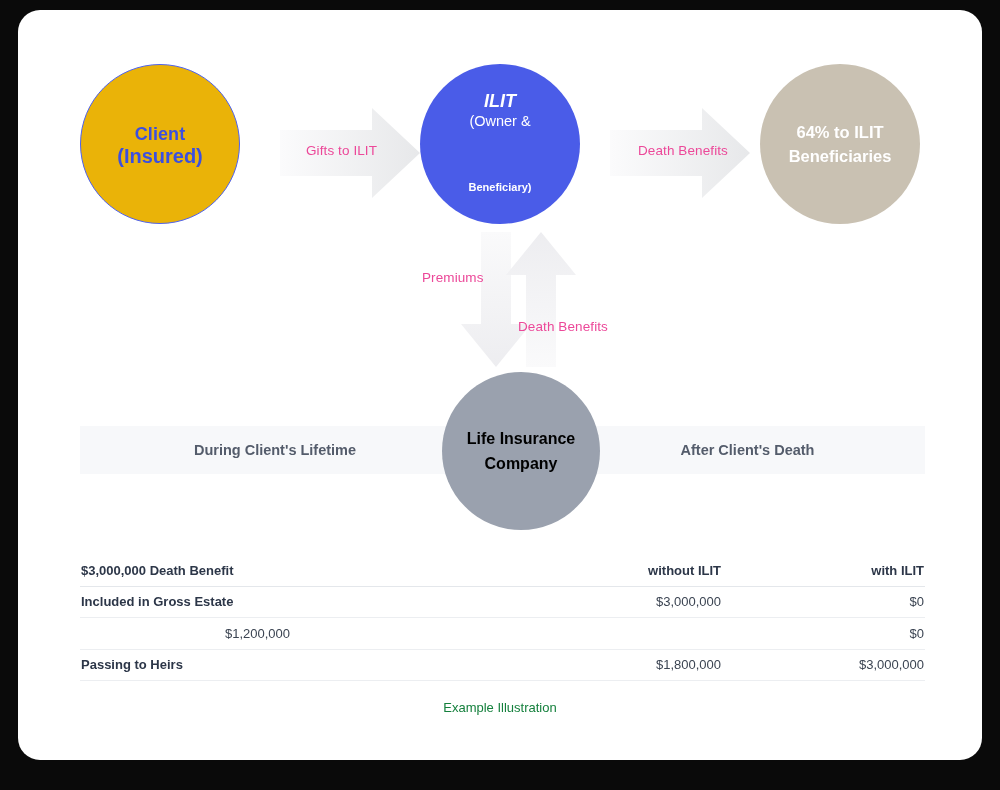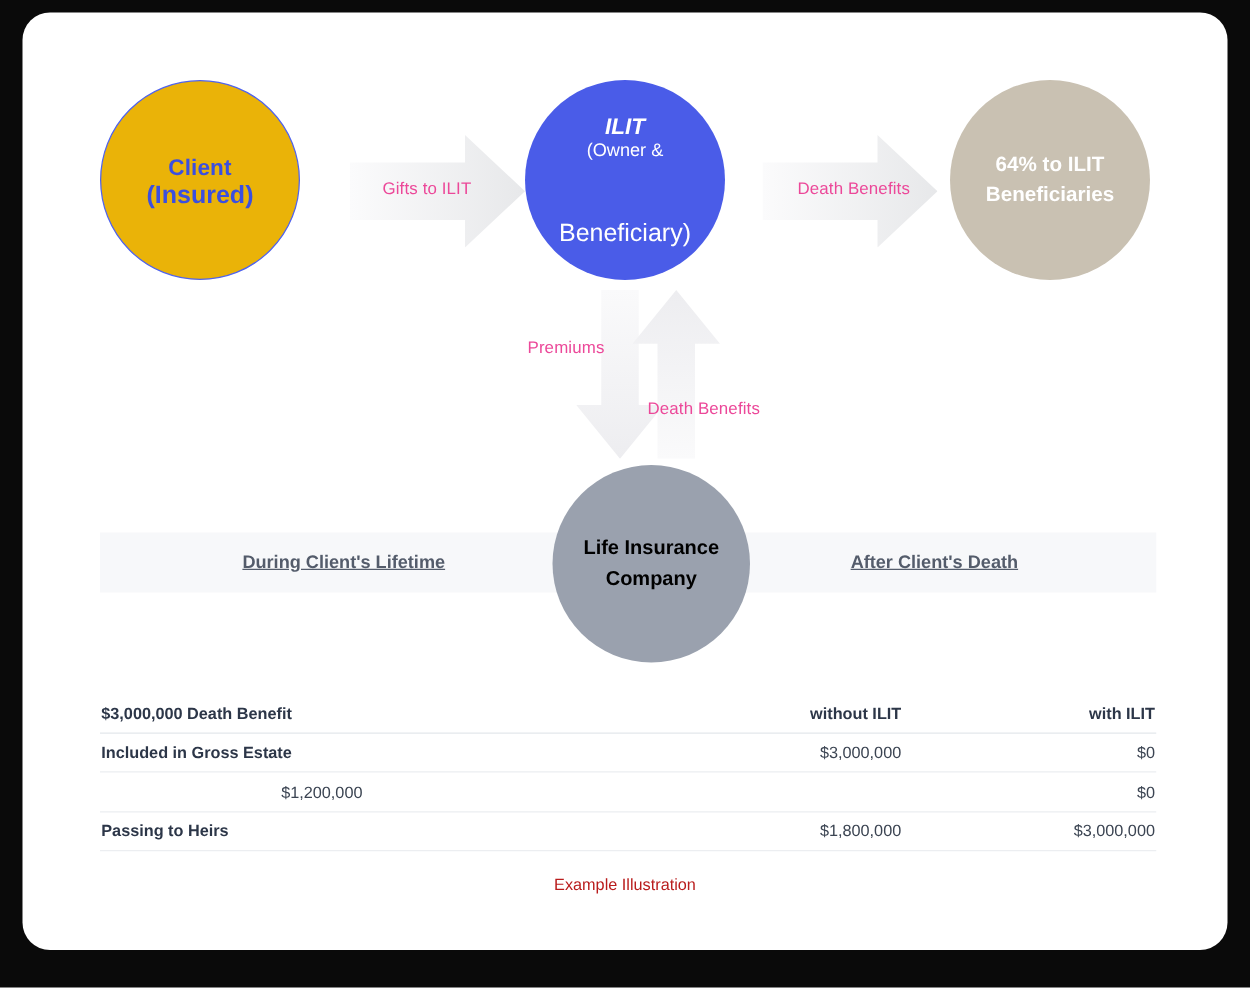--- a/index.html
+++ b/index.html
@@ -42,21 +42,21 @@
   .circle-client .t1{font-size:18px;font-weight:700;letter-spacing:.1px;line-height:22px;}
   .circle-client .t2{font-size:20px;font-weight:700;line-height:20px;margin-top:1px;}
 
   .circle-ilit{
     left:402px; top:54px; width:160px; height:160px;
     background:#4a5ce8;
     color:#ffffff;
   }
   .circle-ilit .t1{font-size:18px;font-weight:700;line-height:21px;font-style:italic;}
   .circle-ilit .t2{font-size:14.5px;font-weight:400;line-height:19px;}
-  .circle-ilit .t3{font-size:20px;font-weight:400;line-height:19px;margin-top:47px;}
+  .circle-ilit .t3{font-size:11px;font-weight:700;line-height:19px;margin-top:47px;}
 
   .circle-benef{
     left:742px; top:54px; width:160px; height:160px;
     background:#c9c1b2;
     color:#ffffff;
   }
   .circle-benef .t1{font-size:16.5px;font-weight:700;line-height:24px;}
   .circle-benef .t2{font-size:16.5px;font-weight:700;line-height:24px;}
 
   .circle-lic{
@@ -98,21 +98,20 @@
     z-index:2;
   }
   .band-label{
     position:absolute;
     top:416px; height:48px;
     display:flex; align-items:center; justify-content:center;
     color:#545c6b;
     font-size:14.5px;
     font-weight:700;
     z-index:3;
-    text-decoration:underline;
   }
   .band-left{left:62px; width:390px;}
   .band-right{left:552px; width:355px;}
 
   
   .table{
     position:absolute;
     left:62px; top:545px; width:845px;
   }
   .trow{
@@ -143,21 +142,21 @@
     color:#3b4452;
     padding-right:1px;
   }
   .trow.head .c-mid,.trow.head .c-right{font-weight:700;color:#2c3648;}
 
   .caption{
     position:absolute;
     left:0; top:690px; width:964px;
     text-align:center;
     font-size:13px;
-    color:#b91c1c;
+    color:#15803d;
   }
 </style>
 </head>
 <body>
 
 <div class="frame">
   <div class="card">
     <div class="stage">
 
       <div class="arrow arrow-gifts">

